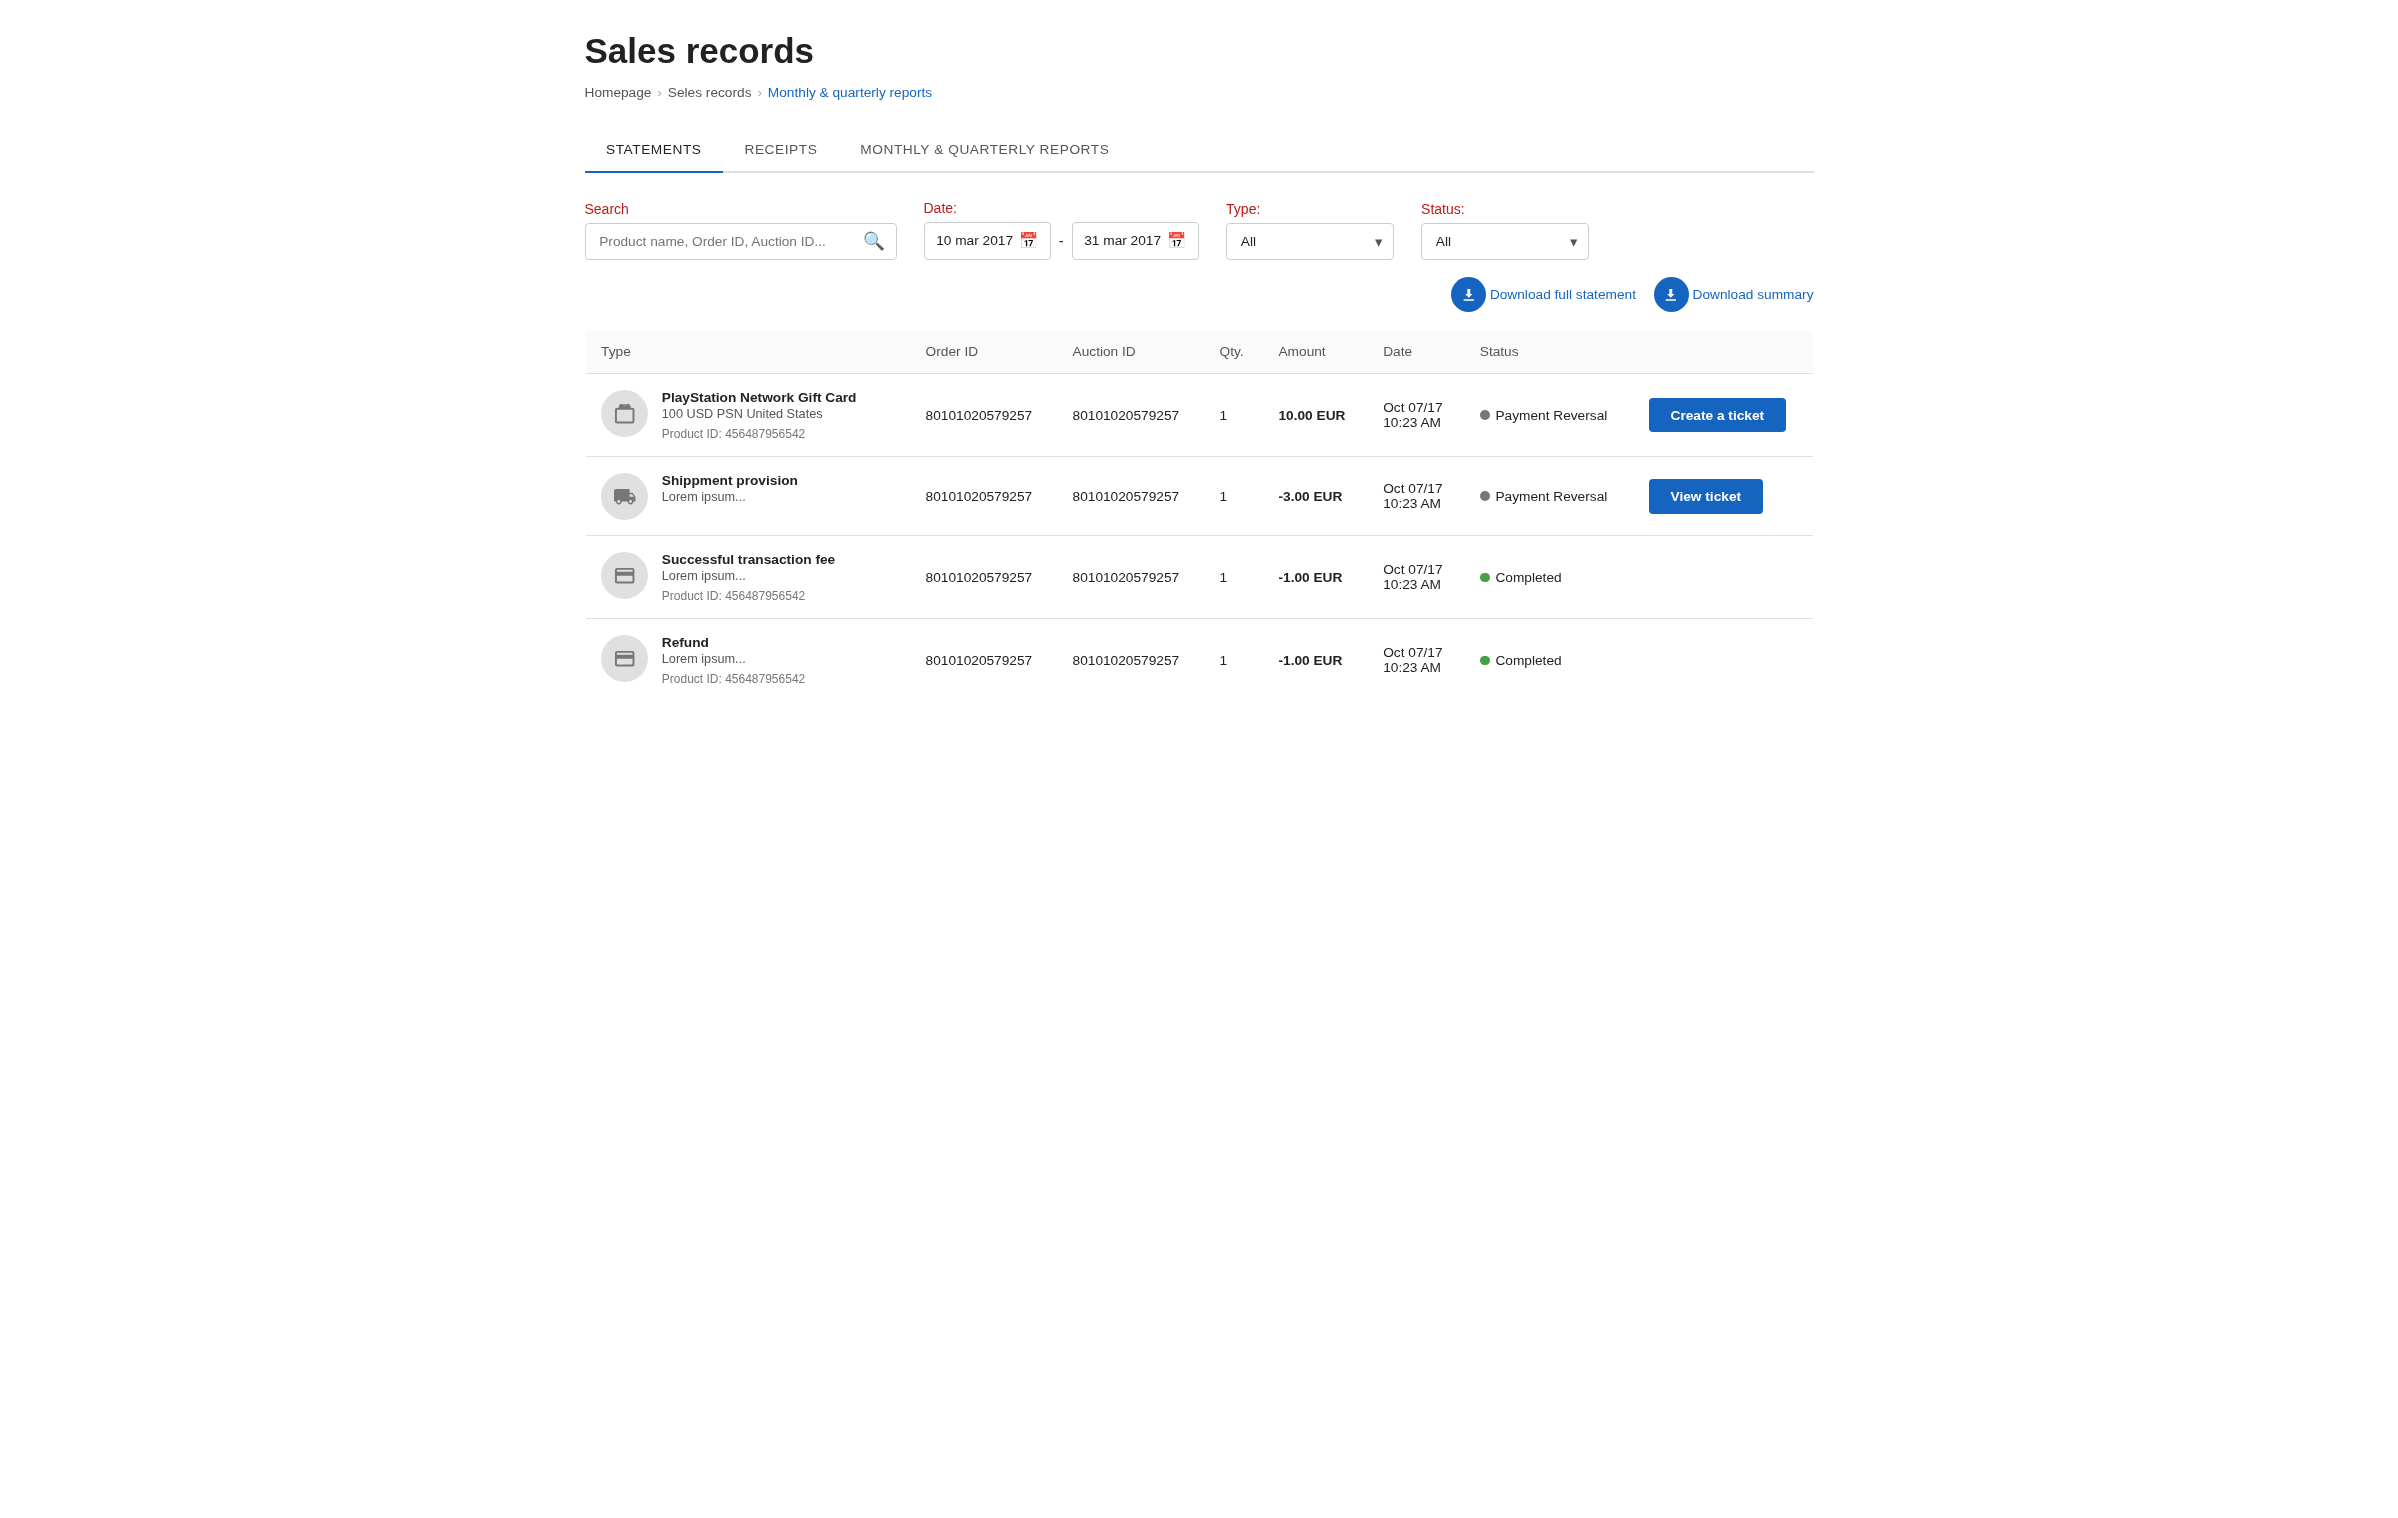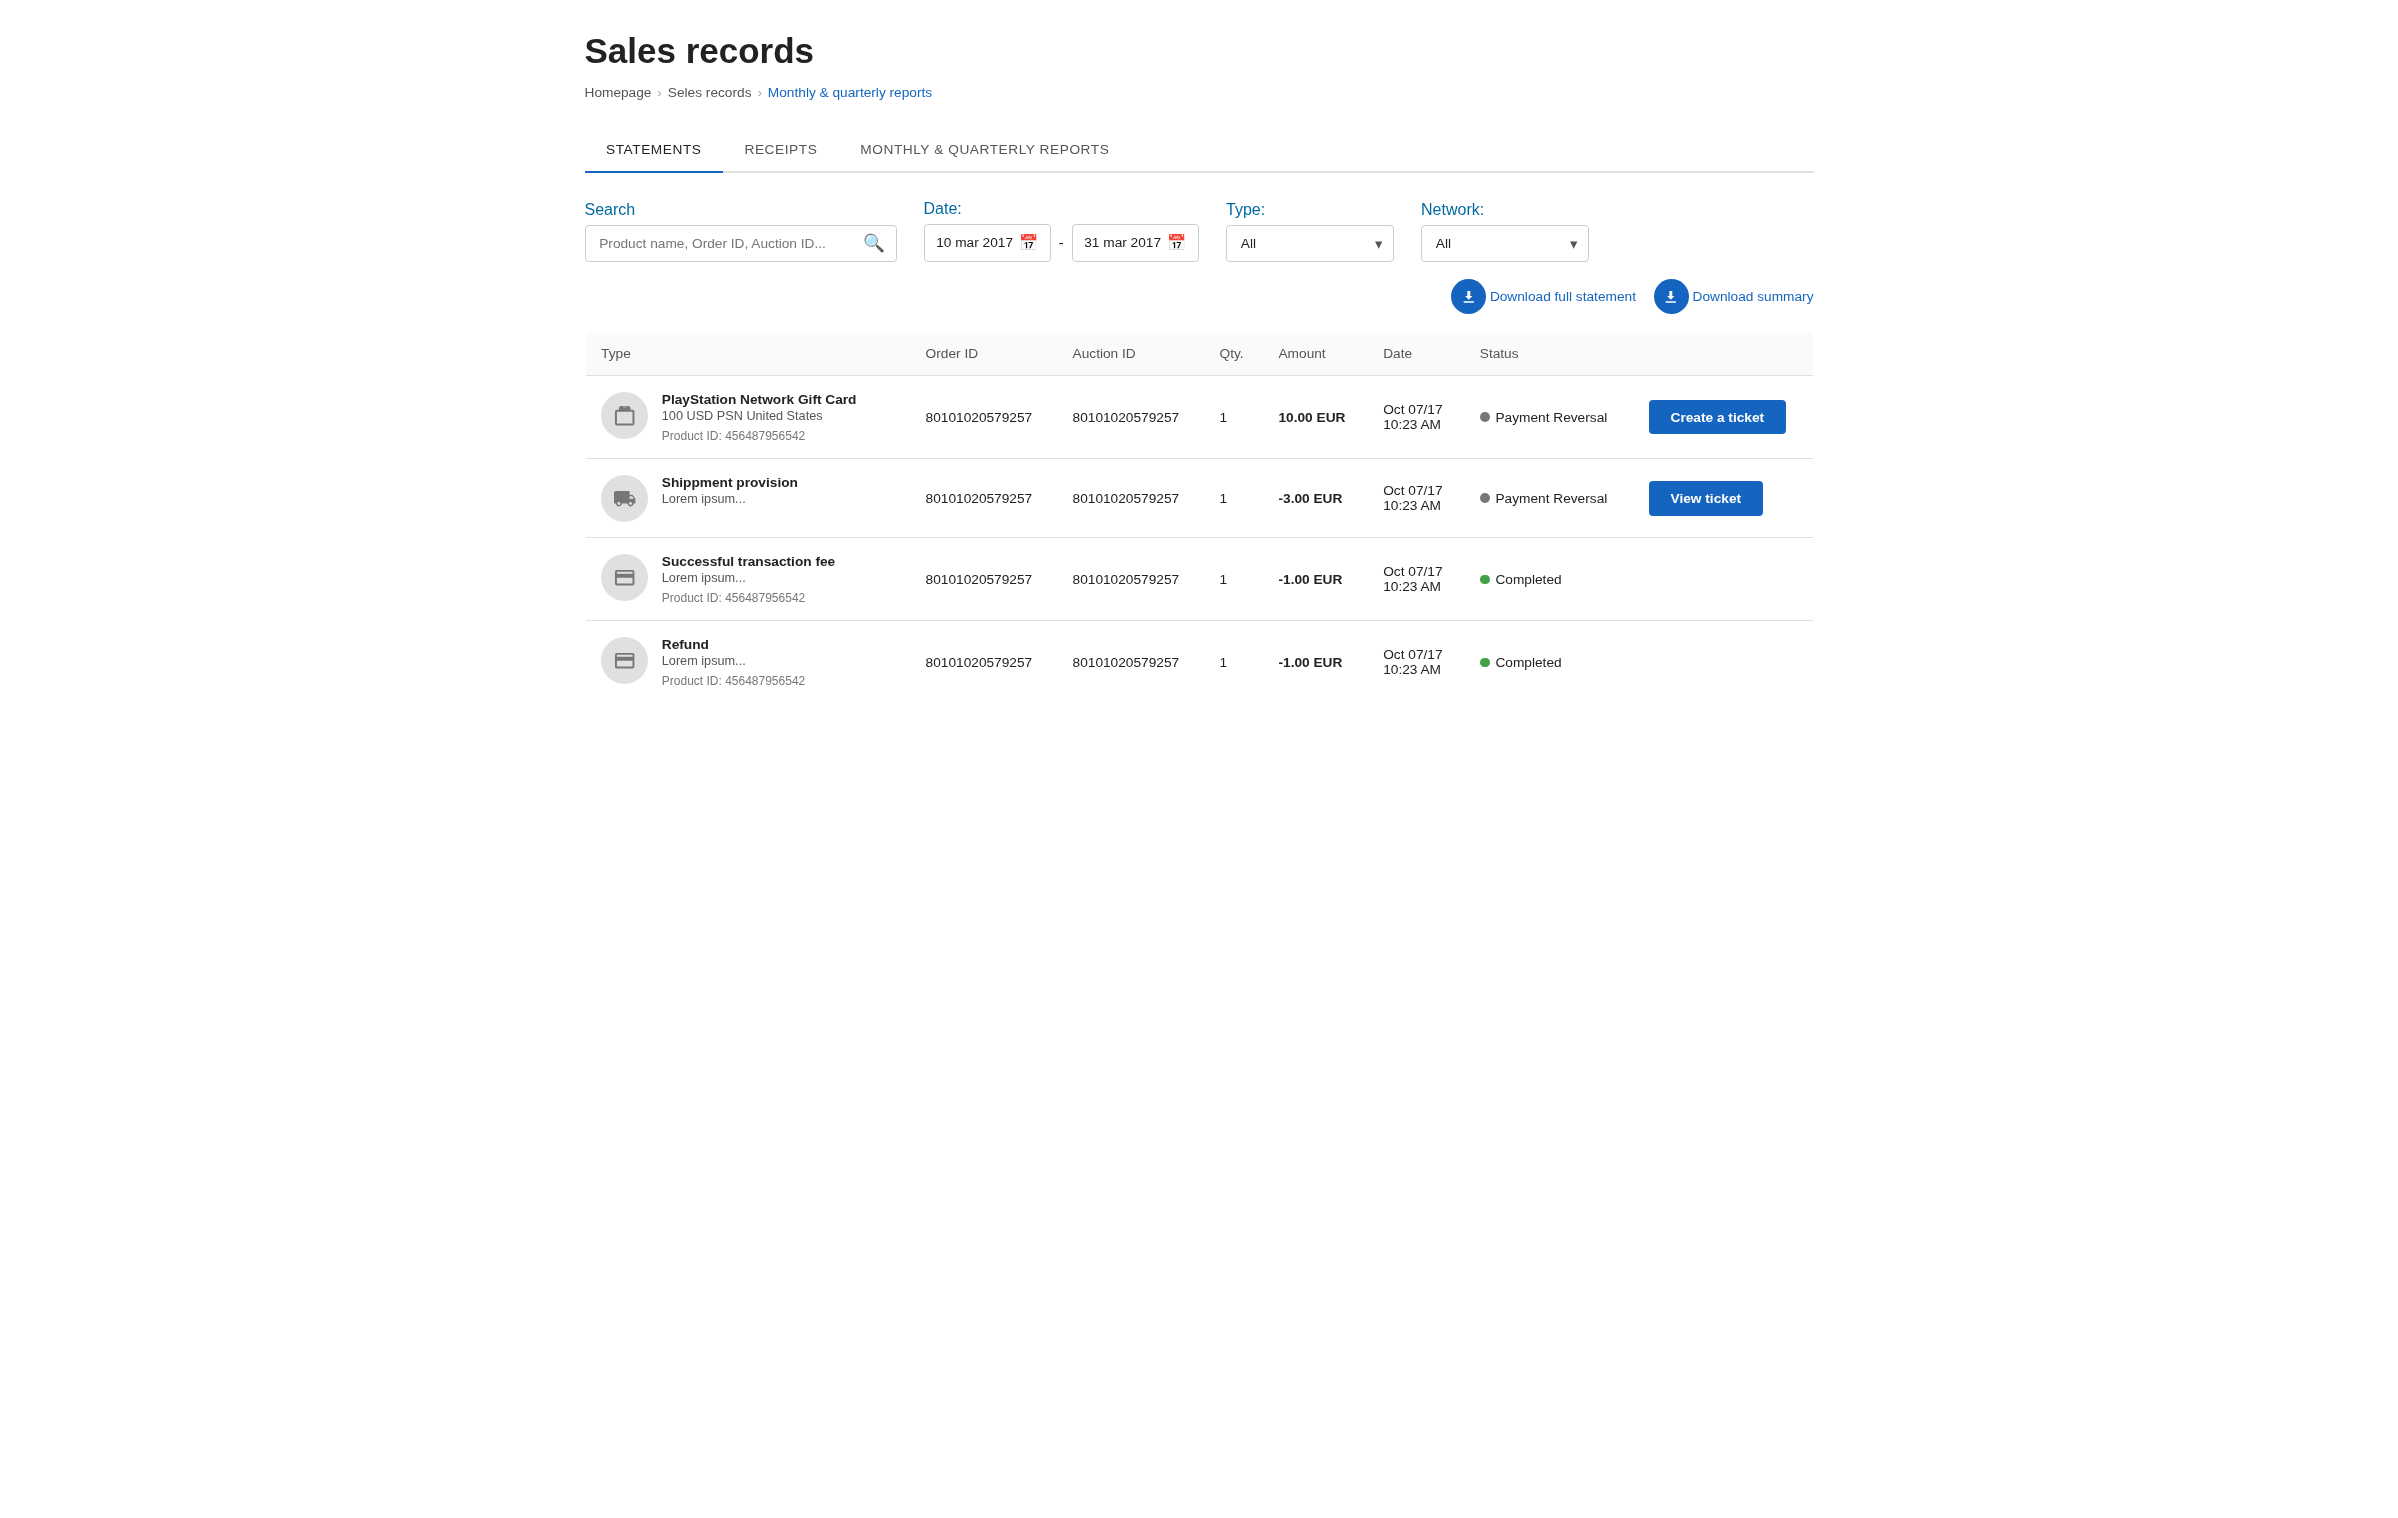--- a/index.html
+++ b/index.html
@@ -7,21 +7,21 @@
     .page { max-width: 1307px; margin: 0 auto; padding: 31px 39px; }
     .page-title { font-size: 35px; font-weight: 700; margin-bottom: 13.7px; }
     .breadcrumb { display: flex; align-items: flex-start; gap: 5.9px; font-size: 13.7px; color: #555; margin-bottom: 29px; }
     .breadcrumb .active { color: #1565c0; font-weight: 500; }
     .breadcrumb .sep { color: #aaa; }
     .tabs { display: flex; border-bottom: 2px solid #e0e0e0; margin-bottom: 27px; }
     .tab { padding: 13.7px 21.5px; font-size: 13.7px; font-weight: 400; letter-spacing: 0.04em; cursor: pointer; color: #555; border-bottom: 2.9px solid transparent; margin-bottom: -2px; }
     .tab.active { color: #222; border-bottom: 2.9px solid #1565c0; }
     .filters { display: flex; align-items: flex-end; gap: 27px; margin-bottom: 17.6px; flex-wrap: wrap; }
     .filter-group { display: flex; flex-direction: column; gap: 5.9px; }
-    .filter-label { font-size: 16px; color: #0369a1; }
+    .filter-label { font-size: 14px; color: #b91c1c; }
     .search-wrap { position: relative; }
     .search-input { width: 312px; padding: 9.8px 39px 9.8px 13.7px; border: 1px solid #ccc; border-radius: 3.9px; font-size: 13.7px; color: #555; background: #fff; }
     .search-icon { position: absolute; right: 11.7px; top: 50%; transform: translateY(-50%); color: #1565c0; font-size: 17.6px; }
     .date-wrap { display: flex; align-items: center; gap: 7.8px; }
     .date-input { display: flex; align-items: center; gap: 5.9px; border: 1px solid #ccc; border-radius: 3.9px; padding: 8.8px 11.7px; font-size: 13.7px; color: #222; background: #fff; cursor: pointer; }
     .date-icon { color: #555; font-size: 15.6px; }
     .select-wrap { position: relative; }
     .select-input { appearance: none; width: 168px; padding: 9.8px 35px 9.8px 13.7px; border: 1px solid #ccc; border-radius: 3.9px; font-size: 13.7px; color: #222; background: #fff; cursor: pointer; }
     .select-arrow { position: absolute; right: 11.7px; top: 50%; transform: translateY(-50%); color: #555; pointer-events: none; }
     .actions-row { display: flex; justify-content: flex-end; align-items: center; gap: 17.6px; margin-bottom: 17.6px; }
@@ -100,21 +100,21 @@
           <option>All</option>
           <option>Payment</option>
           <option>Refund</option>
           <option>Fee</option>
         </select>
         <span class="select-arrow">▾</span>
       </div>
     </div>
 
     <div class="filter-group">
-      <label class="filter-label">Network:</label>
+      <label class="filter-label">Status:</label>
       <div class="select-wrap">
         <select class="select-input">
           <option>All</option>
           <option>Completed</option>
           <option>Payment Reversal</option>
           <option>Pending</option>
         </select>
         <span class="select-arrow">▾</span>
       </div>
     </div>

